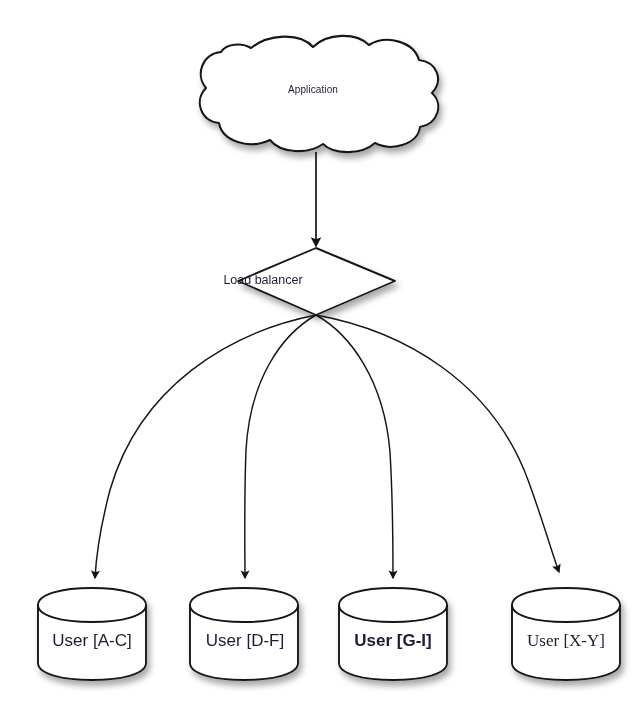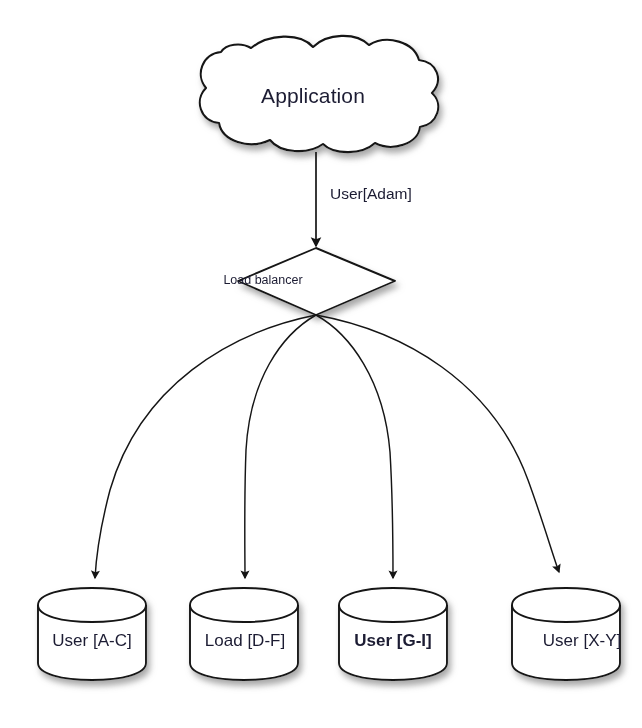--- a/index.html
+++ b/index.html
@@ -32,21 +32,21 @@
     position: absolute;
     text-align: center;
     white-space: nowrap;
     color: #1c1c33;
     pointer-events: none;
   }
   #application-label {
     left: 0;
     width: 626px;
     top: 84px;
-    font-size: 21px;
+    font-size: 10px;
     letter-spacing: 0.1px;
   }
   #edge-user-label {
     left: 330px;
     width: 160px;
     text-align: left;
     top: 185px;
     font-size: 15.5px;
   }
   #loadbalancer-label {
@@ -56,21 +56,21 @@
     font-size: 12.5px;
   }
   .shard-label {
     font-size: 17px;
     top: 631px;
     width: 120px;
   }
   #shard-label-0 { left: 32px; }
   #shard-label-1 { left: 185px; }
   #shard-label-2 { left: 333px; font-weight: bold; }
-  #shard-label-3 { left: 522px; }
+  #shard-label-3 { left: 506px; font-family: Liberation Serif, serif; }
 </style>
 </head>
 <body>
 
 <div id="diagram-root">
 
   <svg class="canvas" viewBox="0 0 642 728" xmlns="http://www.w3.org/2000/svg">
     <defs>
       <filter id="softshadow" x="-30%" y="-30%" width="180%" height="190%">
         <feDropShadow dx="3" dy="5" stdDeviation="3.2" flood-color="#9a9a9a" flood-opacity="0.85"></feDropShadow>
@@ -134,22 +134,21 @@
     </g>
     <g>
       <path filter="url(#softshadow)" d="M 512 605 C 512 594, 536 588, 566 588 C 596 588, 620 594, 620 605
                L 620 663 C 620 674, 596 680, 566 680 C 536 680, 512 674, 512 663 Z" fill="#ffffff" stroke="#151515" stroke-width="1.9"></path>
       <path d="M 512 605 C 512 616, 536 622, 566 622 C 596 622, 620 616, 620 605" fill="none" stroke="#151515" stroke-width="1.9"></path>
     </g>
   </svg>
 
   <div class="node-label" id="application-label">Application</div>
 
-  <div class="node-label" id="edge-user-label">User[Adam]</div>
 
   <div class="node-label" id="loadbalancer-label">Load balancer</div>
 
   <div class="node-label shard-label" id="shard-label-0">User [A-C]</div>
-  <div class="node-label shard-label" id="shard-label-1">Load [D-F]</div>
+  <div class="node-label shard-label" id="shard-label-1">User [D-F]</div>
   <div class="node-label shard-label" id="shard-label-2">User [G-I]</div>
   <div class="node-label shard-label" id="shard-label-3">User [X-Y]</div>
 
 </div>
 
 </body></html>

